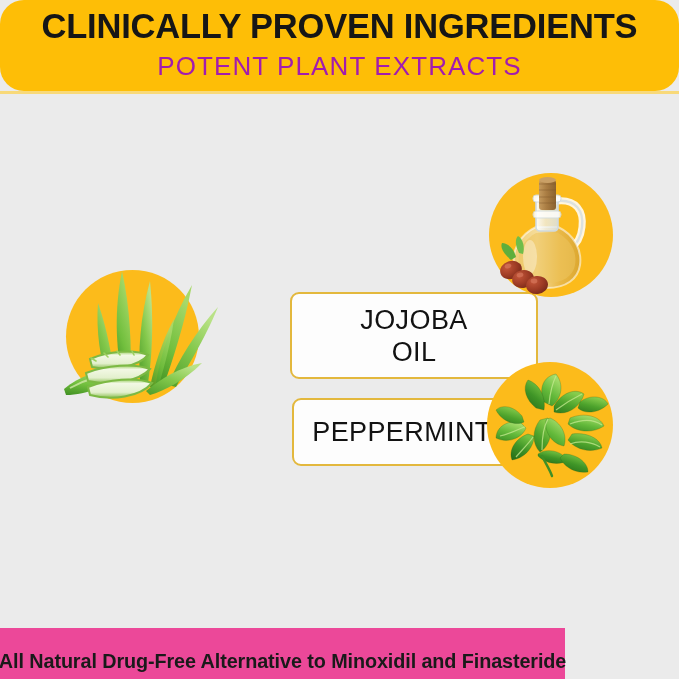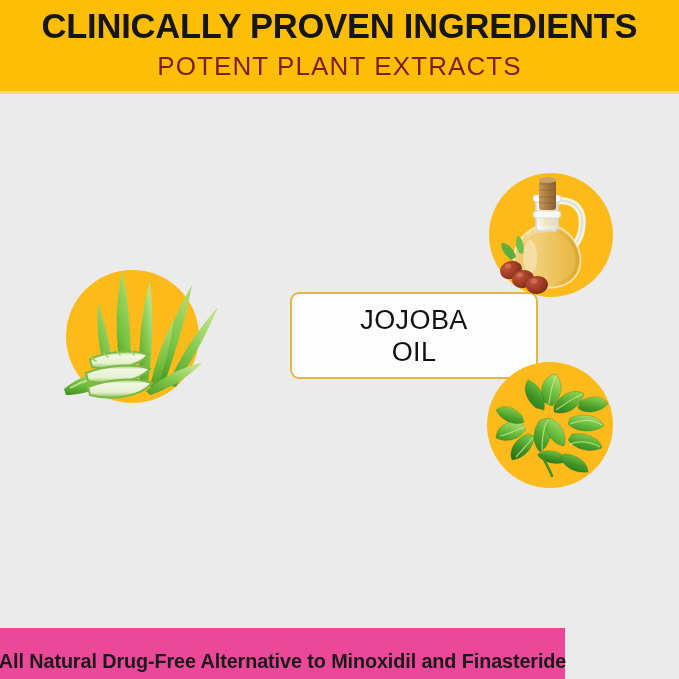--- a/index.html
+++ b/index.html
@@ -30,20 +30,21 @@
     top: 0;
     width: 679px;
     height: 91px;
     background: #febe06;
     box-sizing: border-box;
     display: flex;
     flex-direction: column;
     align-items: center;
     justify-content: flex-start;
     padding-top: 5px;
+    border-radius: 24px;
   }
   .header-band::after{
     content:"";
     position:absolute;
     left:0; bottom:-3px;
     width:100%; height:3px;
     background:#f8d979;
   }
   .headline {
     font-size: 35px;
@@ -51,21 +52,21 @@
     color: #161616;
     letter-spacing: -0.2px;
     line-height: 42px;
     white-space: nowrap;
     font-stretch: condensed;
     transform: scaleX(0.985);
   }
   .subhead {
     font-size: 26px;
     font-weight: normal;
-    color: #7f1d1d;
+    color: #a21caf;
     letter-spacing: 1.1px;
     line-height: 34px;
     white-space: nowrap;
     margin-top: 2px;
   }
 
   
   .footer-band {
     position: absolute;
     left: 0;
@@ -240,20 +241,23 @@
         <path d="M96 136 C110 124 130 112 152 108 C134 126 114 136 100 140 Z" fill="url(#aloeLeaf2)"></path>
 
         <path d="M40 104 C58 96 84 94 98 100 C88 112 62 116 42 112 Z" fill="url(#sliceG)" stroke="#7cb944" stroke-width="2"></path>
         <path d="M36 118 C56 110 84 108 100 114 C88 127 60 131 38 126 Z" fill="url(#sliceG)" stroke="#7cb944" stroke-width="2"></path>
         <path d="M38 132 C58 124 86 122 102 128 C90 142 62 146 40 140 Z" fill="url(#sliceG)" stroke="#7cb944" stroke-width="2"></path>
 
         <path d="M46 106 l-5 -3 M58 102 l-4 -4 M70 100 l-3 -4 M84 100 l-2 -4" stroke="#9ed15f" stroke-width="1.6" stroke-linecap="round"></path>
       </svg>
     </div>
 
+    <div class="label-box layer-box" style="left:292px; top:307px; width:220px; height:68px;">
+      <span class="label-text">PEPPERMINT</span>
+    </div>
 
     <div class="circle layer-art" style="left:487px; top:271px; width:126px; height:126px;"></div>
 
     <div class="art layer-art" style="left:492px; top:281px; width:118px; height:108px;">
       <svg width="118" height="108" viewBox="0 0 118 108">
         <defs>
           <linearGradient id="mintA" x1="0" y1="1" x2="0.5" y2="0">
             <stop offset="0%" stop-color="#2f7a1f"></stop>
             <stop offset="50%" stop-color="#4da32c"></stop>
             <stop offset="100%" stop-color="#86cc4c"></stop>

